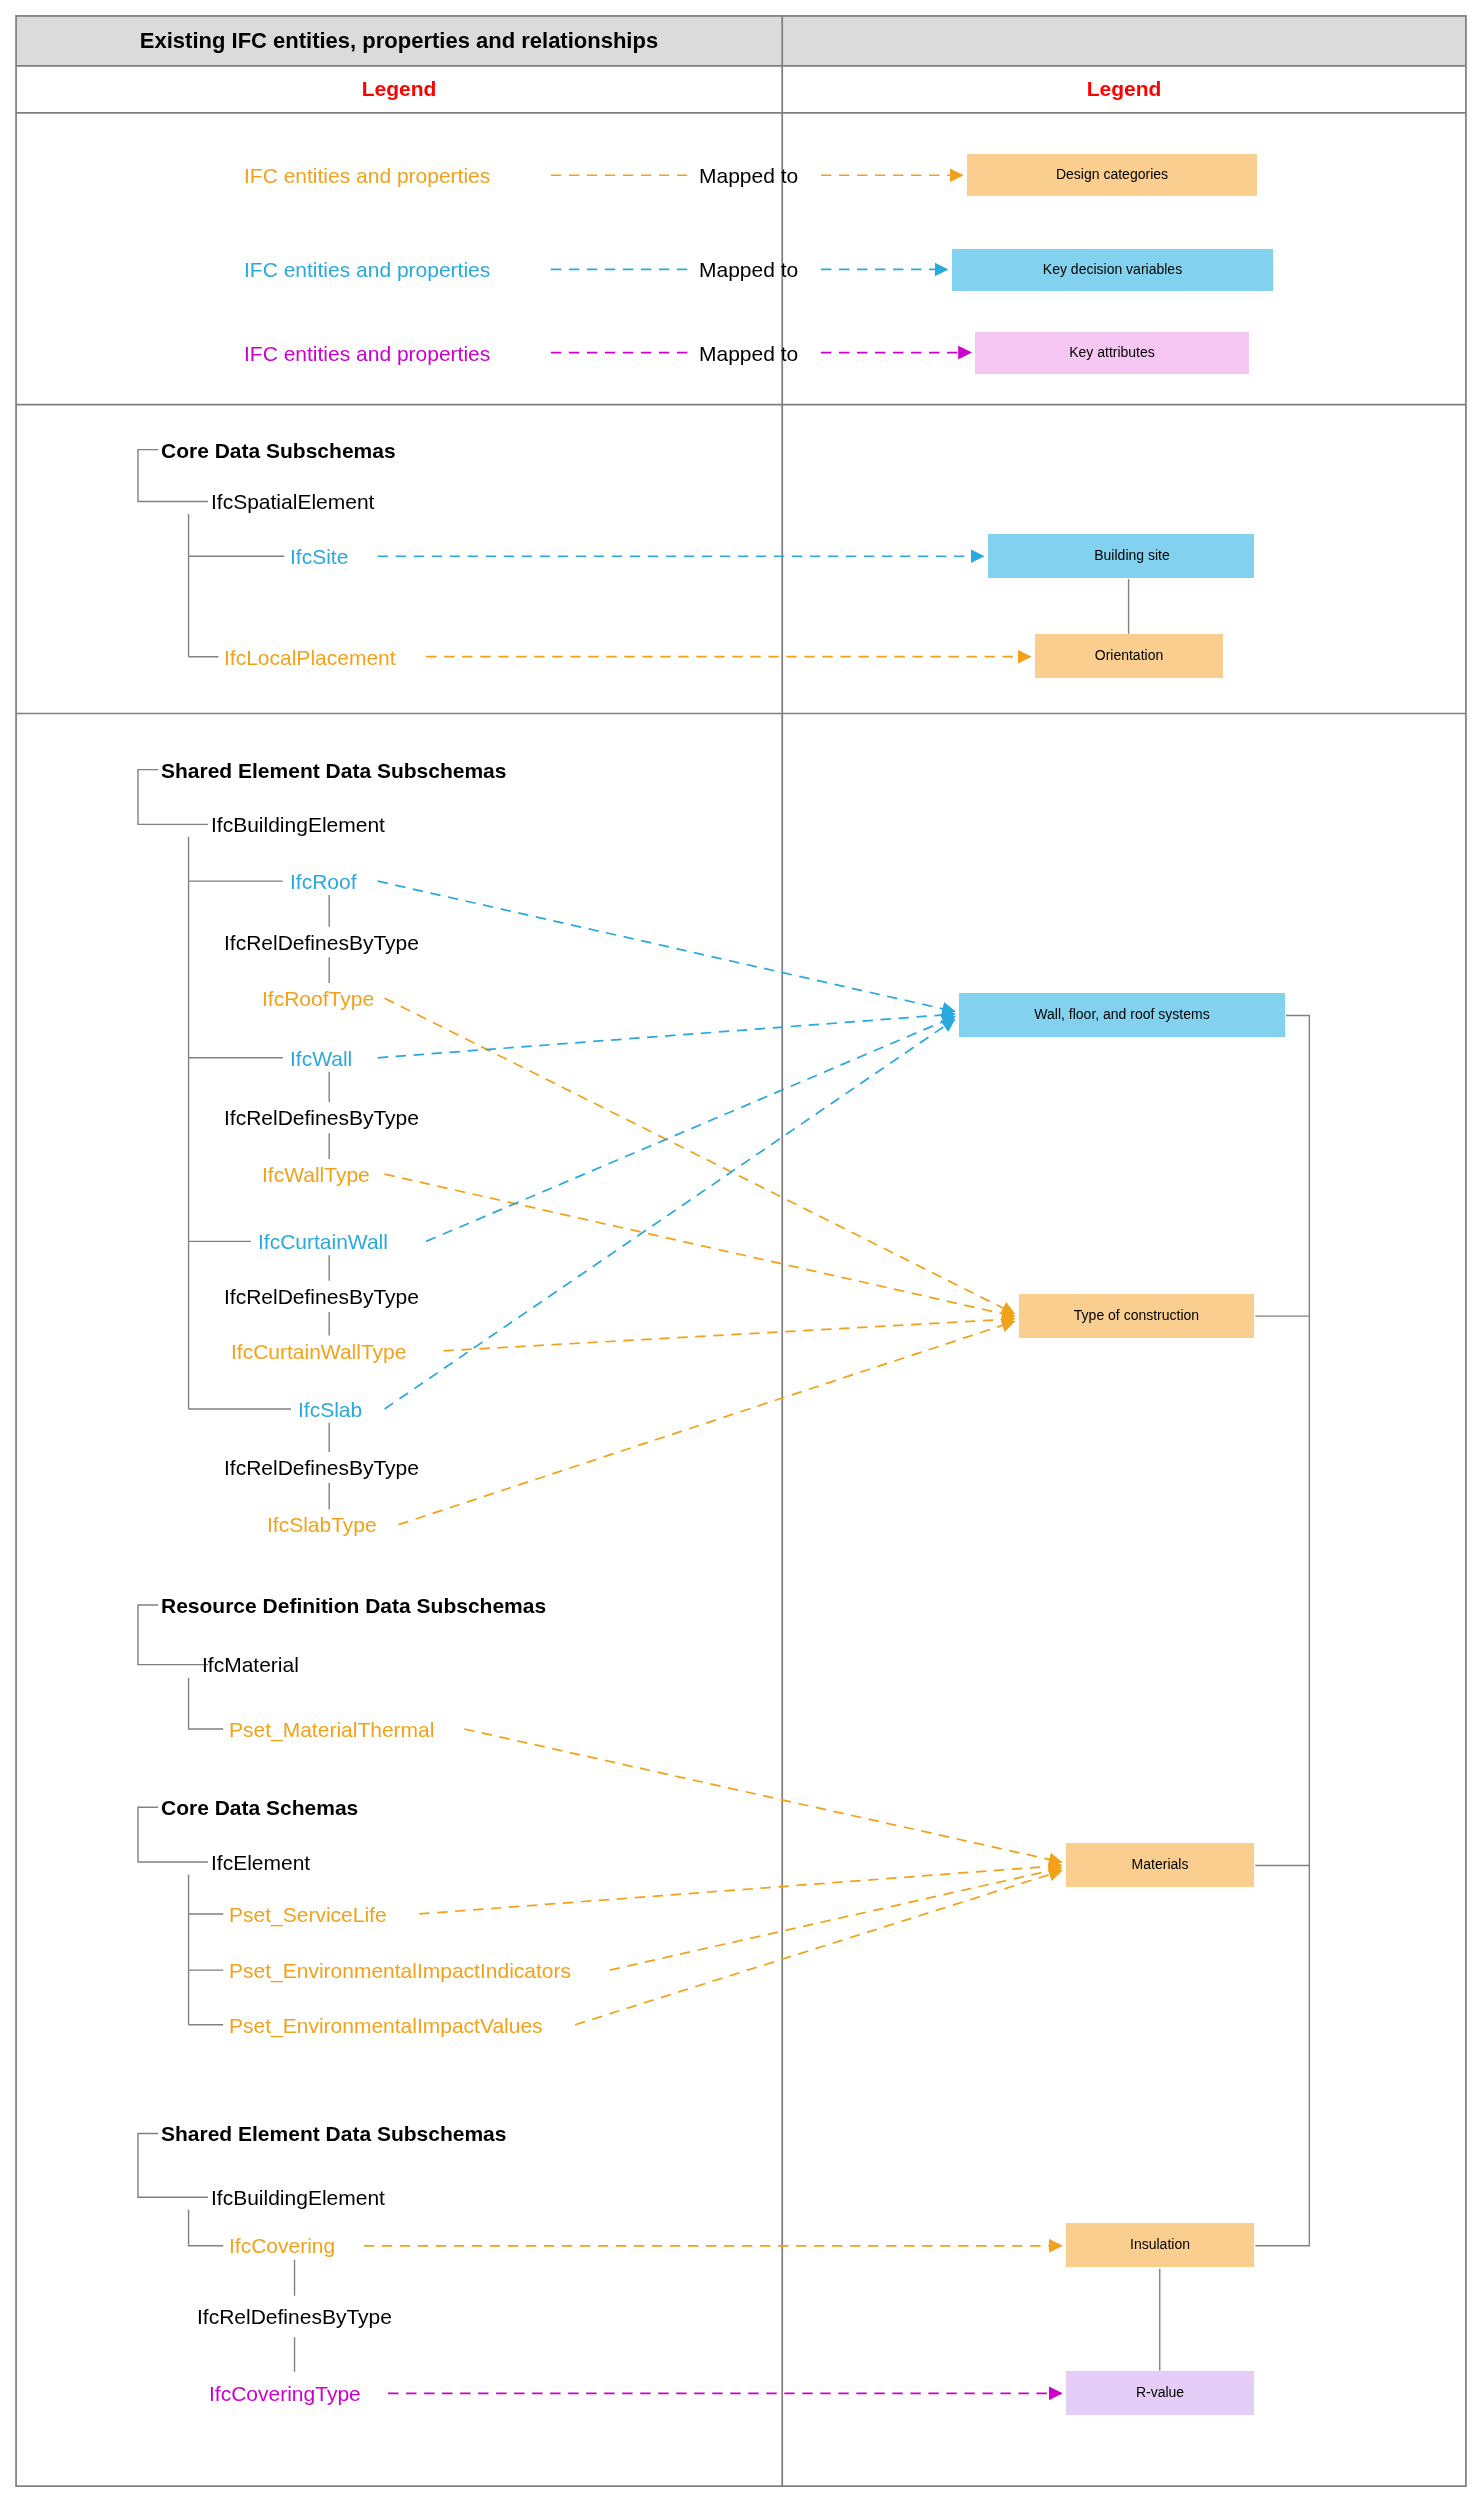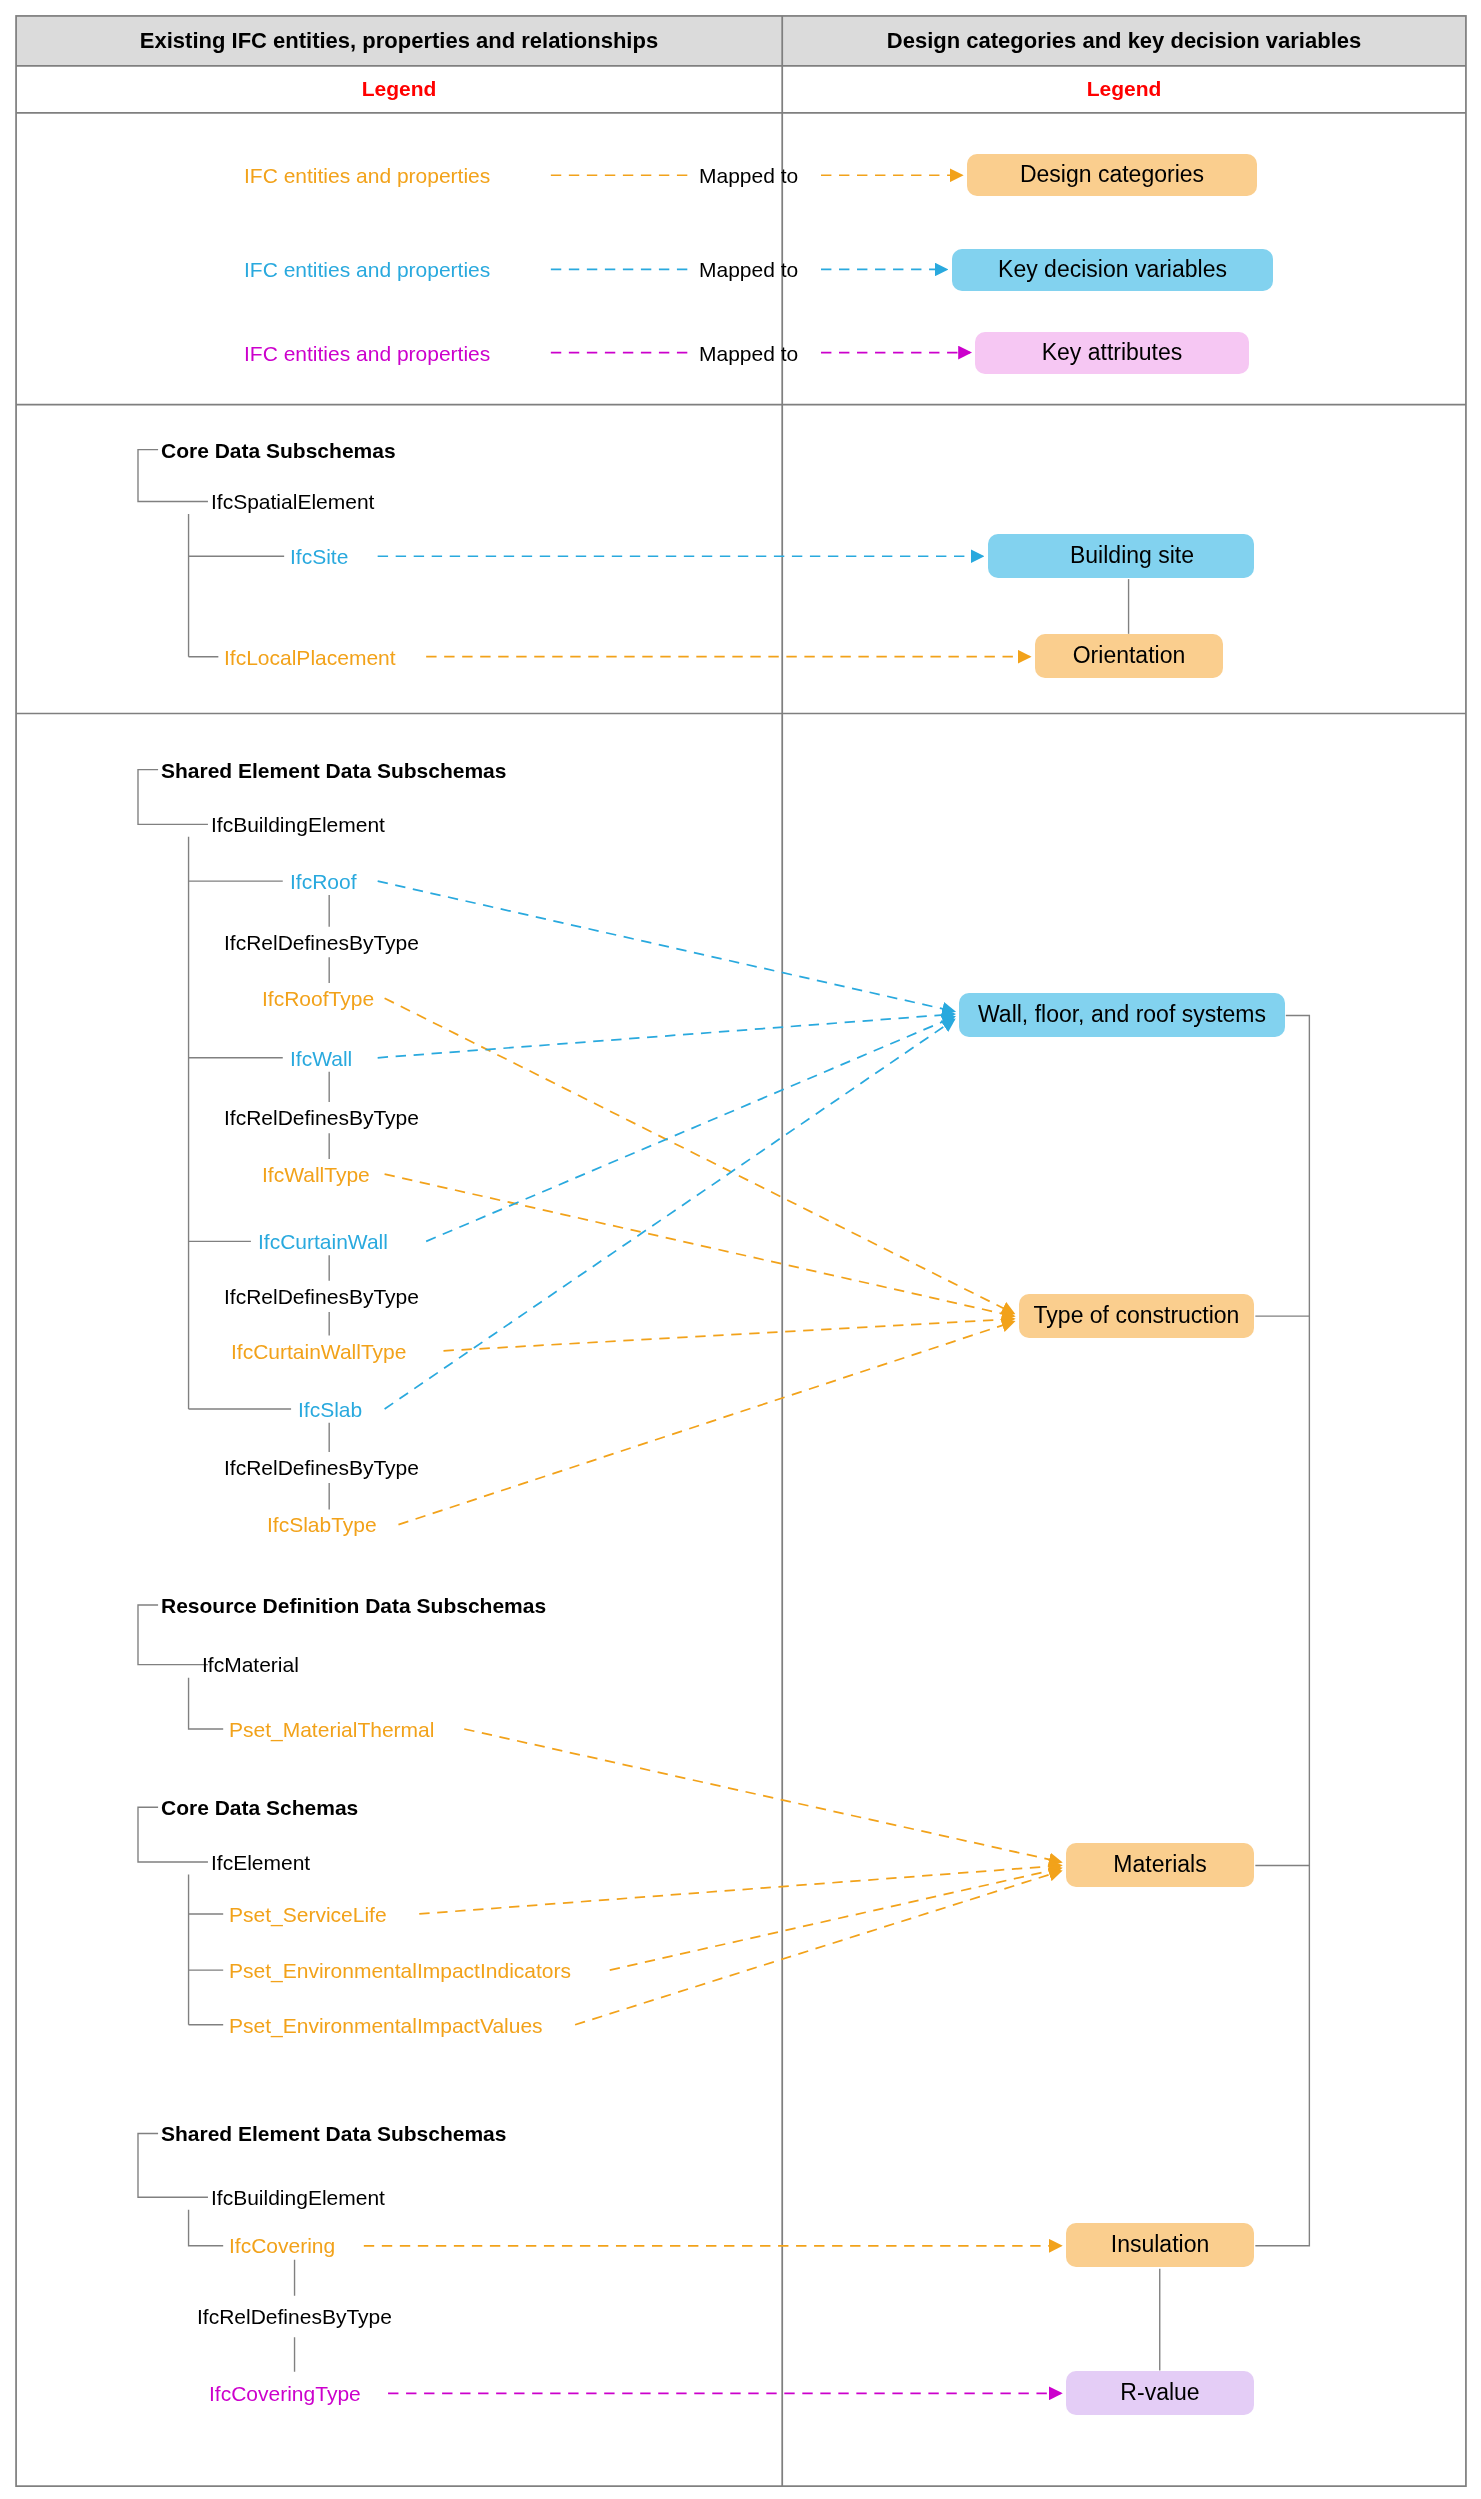--- a/index.html
+++ b/index.html
@@ -11,21 +11,21 @@
   .txt { position:absolute; transform:translateY(-50%); white-space:nowrap; font-size:21px; color:#000; line-height:1; }
   .bold { font-weight:bold; }
   .hdr { position:absolute; transform:translateY(-50%); font-size:22px; font-weight:bold; color:#000; text-align:center; }
   .legend-t { position:absolute; transform:translateY(-50%); font-size:21px; font-weight:bold; color:#FF0000; text-align:center; }
 
   .c-orange  { color:#F2A21A; }
   .c-blue    { color:#29A9DE; }
   .c-magenta { color:#CC00CC; }
 
   .box { position:absolute; display:flex; align-items:center; justify-content:center;
-         font-size:23px; color:#000; text-align:center; line-height:1.1;border-radius:10px; }
+         font-size:14px; color:#000; text-align:center; line-height:1.1; }
   .bg-orange { background:#FACE8E; }
   .bg-blue   { background:#82D2EF; }
   .bg-pink   { background:#F6C7F3; }
   .bg-violet { background:#E4CDF6; }
 </style>
 </head>
 <body>
 
 <div class="canvas">
 
@@ -114,21 +114,20 @@
     </g>
 
     <g stroke="#CC00CC" stroke-width="2.5" fill="none" stroke-dasharray="15 11">
       <line x1="795" y1="509" x2="995" y2="509"></line>
       <line x1="1185" y1="509" x2="1400" y2="509" marker-end="url(#arr-m)"></line>
       <line x1="560" y1="3455" x2="1531" y2="3455" marker-end="url(#arr-m)"></line>
     </g>
   </svg>
 
   <div class="hdr" style="left:16px;width:766px;top:41px;">Existing IFC entities, properties and relationships</div>
-  <div class="hdr" style="left:782px;width:684px;top:41px;">Design categories and key decision variables</div>
 
   <div class="legend-t" style="left:16px;width:766px;top:89px;">Legend</div>
   <div class="legend-t" style="left:782px;width:684px;top:89px;">Legend</div>
 
   <div class="txt c-orange" style="left:244px;top:175px;">IFC entities and properties</div>
   <div class="txt" style="left:699px;top:175px;">Mapped to</div>
   <div class="box bg-orange" style="left:967px;top:154px;width:290px;height:42px;">Design categories</div>
 
   <div class="txt c-blue" style="left:244px;top:269px;">IFC entities and properties</div>
   <div class="txt" style="left:699px;top:269px;">Mapped to</div>

